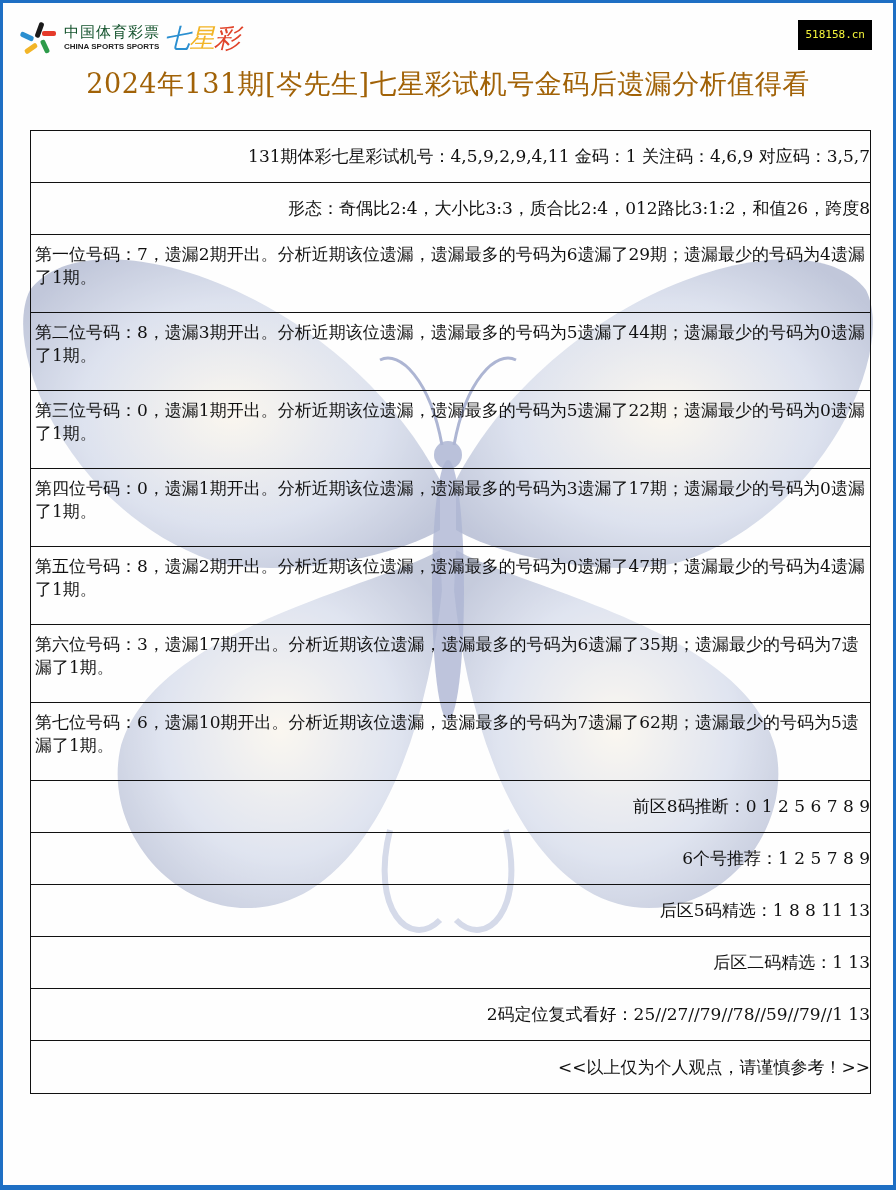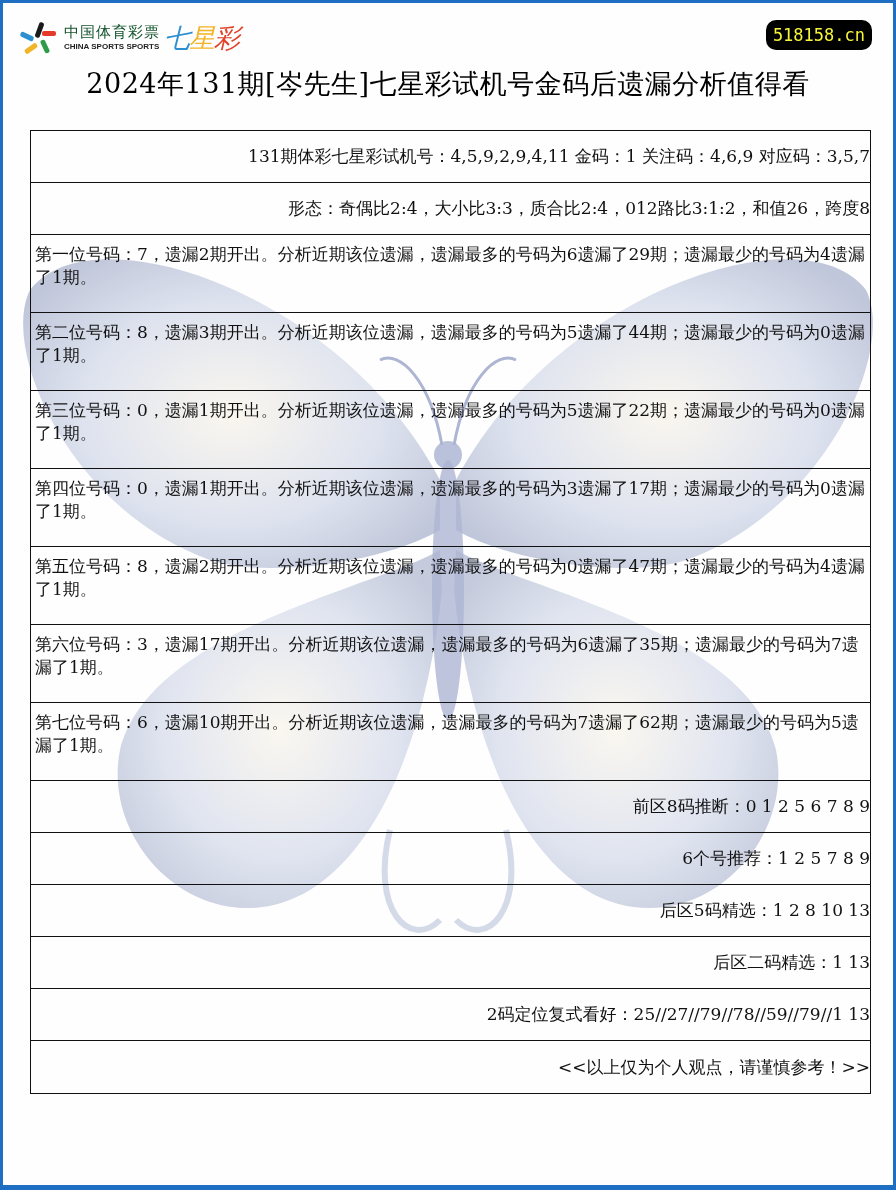--- a/index.html
+++ b/index.html
@@ -23,25 +23,25 @@
   .logo-cn { font-family: "DejaVu Sans", sans-serif; font-size: 15px; color: #14532d; letter-spacing: 1px; }
   .logo-en { font-family: "Liberation Sans", sans-serif; font-size: 8px; font-weight: bold; color: #222; margin-top: 3px; }
   .logo-brand { margin-left: 4px; font-family: "DejaVu Sans", sans-serif; font-size: 26px; font-weight: normal; font-style: italic; letter-spacing: -1px; }
   .logo-brand .c1 { color: #2b8fd0; }
   .logo-brand .c2 { color: #f2b528; }
   .logo-brand .c3 { color: #e0432a; }
   .site-badge {
     position: absolute; right: 18px; top: 20px;
     background: #000; color: #f5f53a;
     font-family: "DejaVu Sans Mono", "Liberation Mono", monospace;
-    font-size: 17px; padding: 4px 7px; height: 30px; line-height: 22px; border-radius: 10px;
+    font-size: 11px; padding: 4px 7px; height: 30px; line-height: 22px;
   }
   .title {
     position: absolute; left: 0; top: 66px; width: 896px; text-align: center;
-    color: #000000; font-size: 27px; font-family: "DejaVu Serif", "Liberation Serif", serif;
+    color: #a16207; font-size: 27px; font-family: "DejaVu Serif", "Liberation Serif", serif;
     white-space: nowrap; letter-spacing: 0.5px;
   }
   .watermark {
     position: absolute; left: 10px; top: 230px; width: 876px; height: 850px;
     opacity: 0.55; pointer-events: none;
   }
   .table {
     position: absolute; left: 30px; top: 130px; width: 841px;
     border: 1.5px solid #111;
     background: transparent;
@@ -130,21 +130,21 @@
   <div class="row left">
     <span>第七位号码：6，遗漏10期开出。分析近期该位遗漏，遗漏最多的号码为7遗漏了62期；遗漏最少的号码为5遗漏了1期。</span>
   </div>
   <div class="row center">
     <span>前区8码推断：0 1 2 5 6 7 8 9</span>
   </div>
   <div class="row center">
     <span>6个号推荐：1 2 5 7 8 9</span>
   </div>
   <div class="row center">
-    <span>后区5码精选：1 2 8 10 13</span>
+    <span>后区5码精选：1 8 8 11 13</span>
   </div>
   <div class="row center">
     <span>后区二码精选：1 13</span>
   </div>
   <div class="row center">
     <span>2码定位复式看好：25//27//79//78//59//79//1 13</span>
   </div>
   <div class="row center">
     <span>&lt;&lt;以上仅为个人观点，请谨慎参考！&gt;&gt;</span>
   </div>

